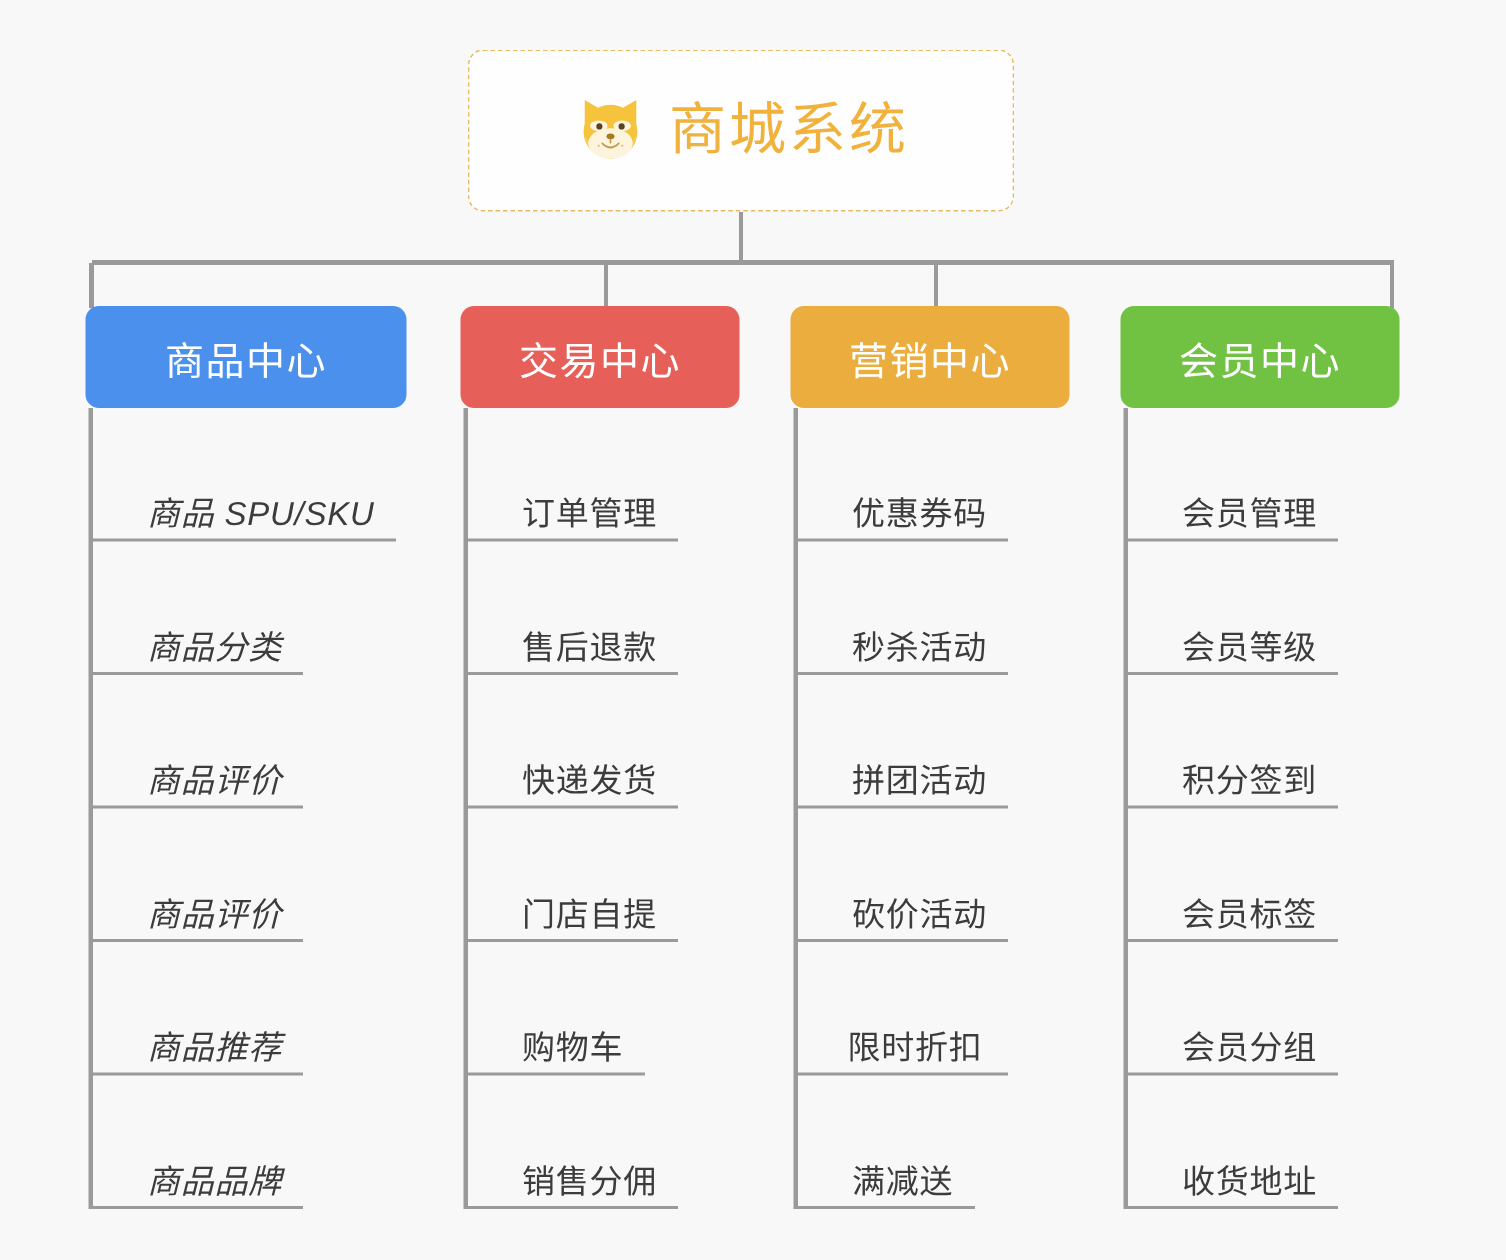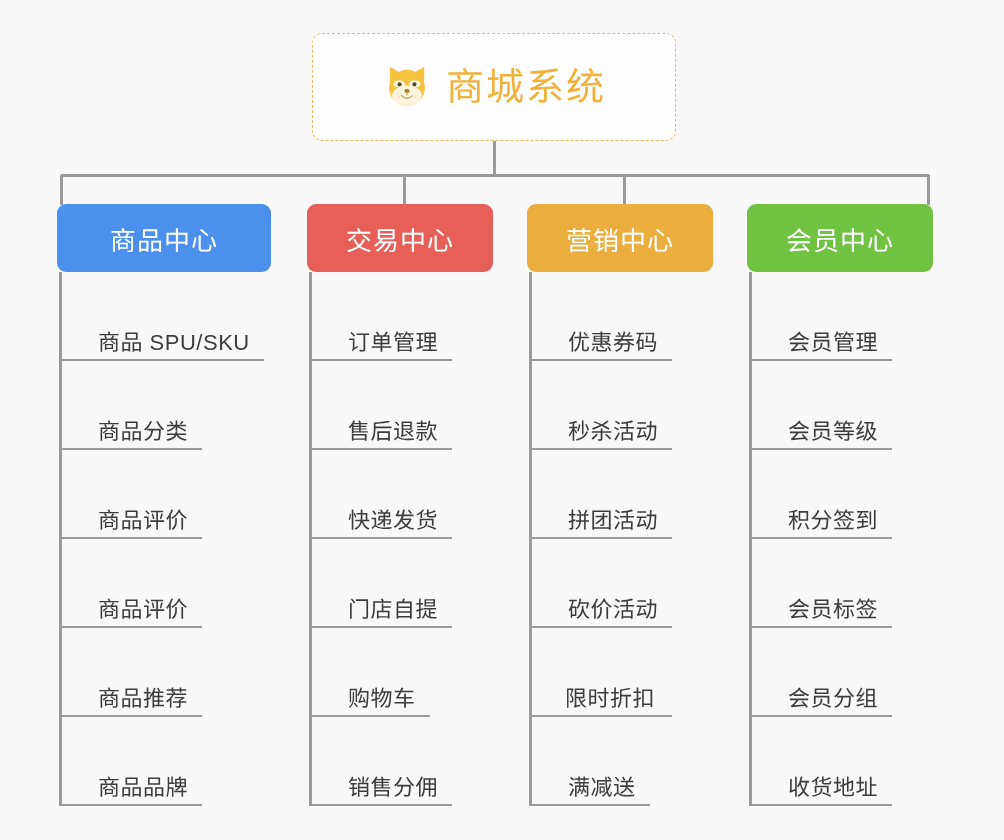--- a/index.html
+++ b/index.html
@@ -170,21 +170,21 @@
       <line x1="404" y1="175" x2="404" y2="205"></line>
       <line x1="624" y1="175" x2="624" y2="205"></line>
       <line x1="928" y1="175" x2="928" y2="205"></line>
     </g>
   </svg>
 
   <div class="branch branch-col-0">
     <div class="branch-header" style="background: rgb(74, 144, 236);">
       <span>商品中心</span>
     </div>
-    <ul class="leaf-list" style="border-left-color: rgb(154, 154, 154);">
+    <ul class="leaf-list" style="border-left-color: rgb(154, 154, 154); font-style: italic;">
       <li class="leaf-item" style="border-bottom-color: rgb(154, 154, 154); width: 202px;">
           <span class="leaf-label">商品 SPU/SKU</span>
         </li>
       <li class="leaf-item" style="border-bottom-color: rgb(154, 154, 154); width: 140px;">
           <span class="leaf-label">商品分类</span>
         </li>
       <li class="leaf-item" style="border-bottom-color: rgb(154, 154, 154); width: 140px;">
           <span class="leaf-label">商品评价</span>
         </li>
       <li class="leaf-item" style="border-bottom-color: rgb(154, 154, 154); width: 140px;">

